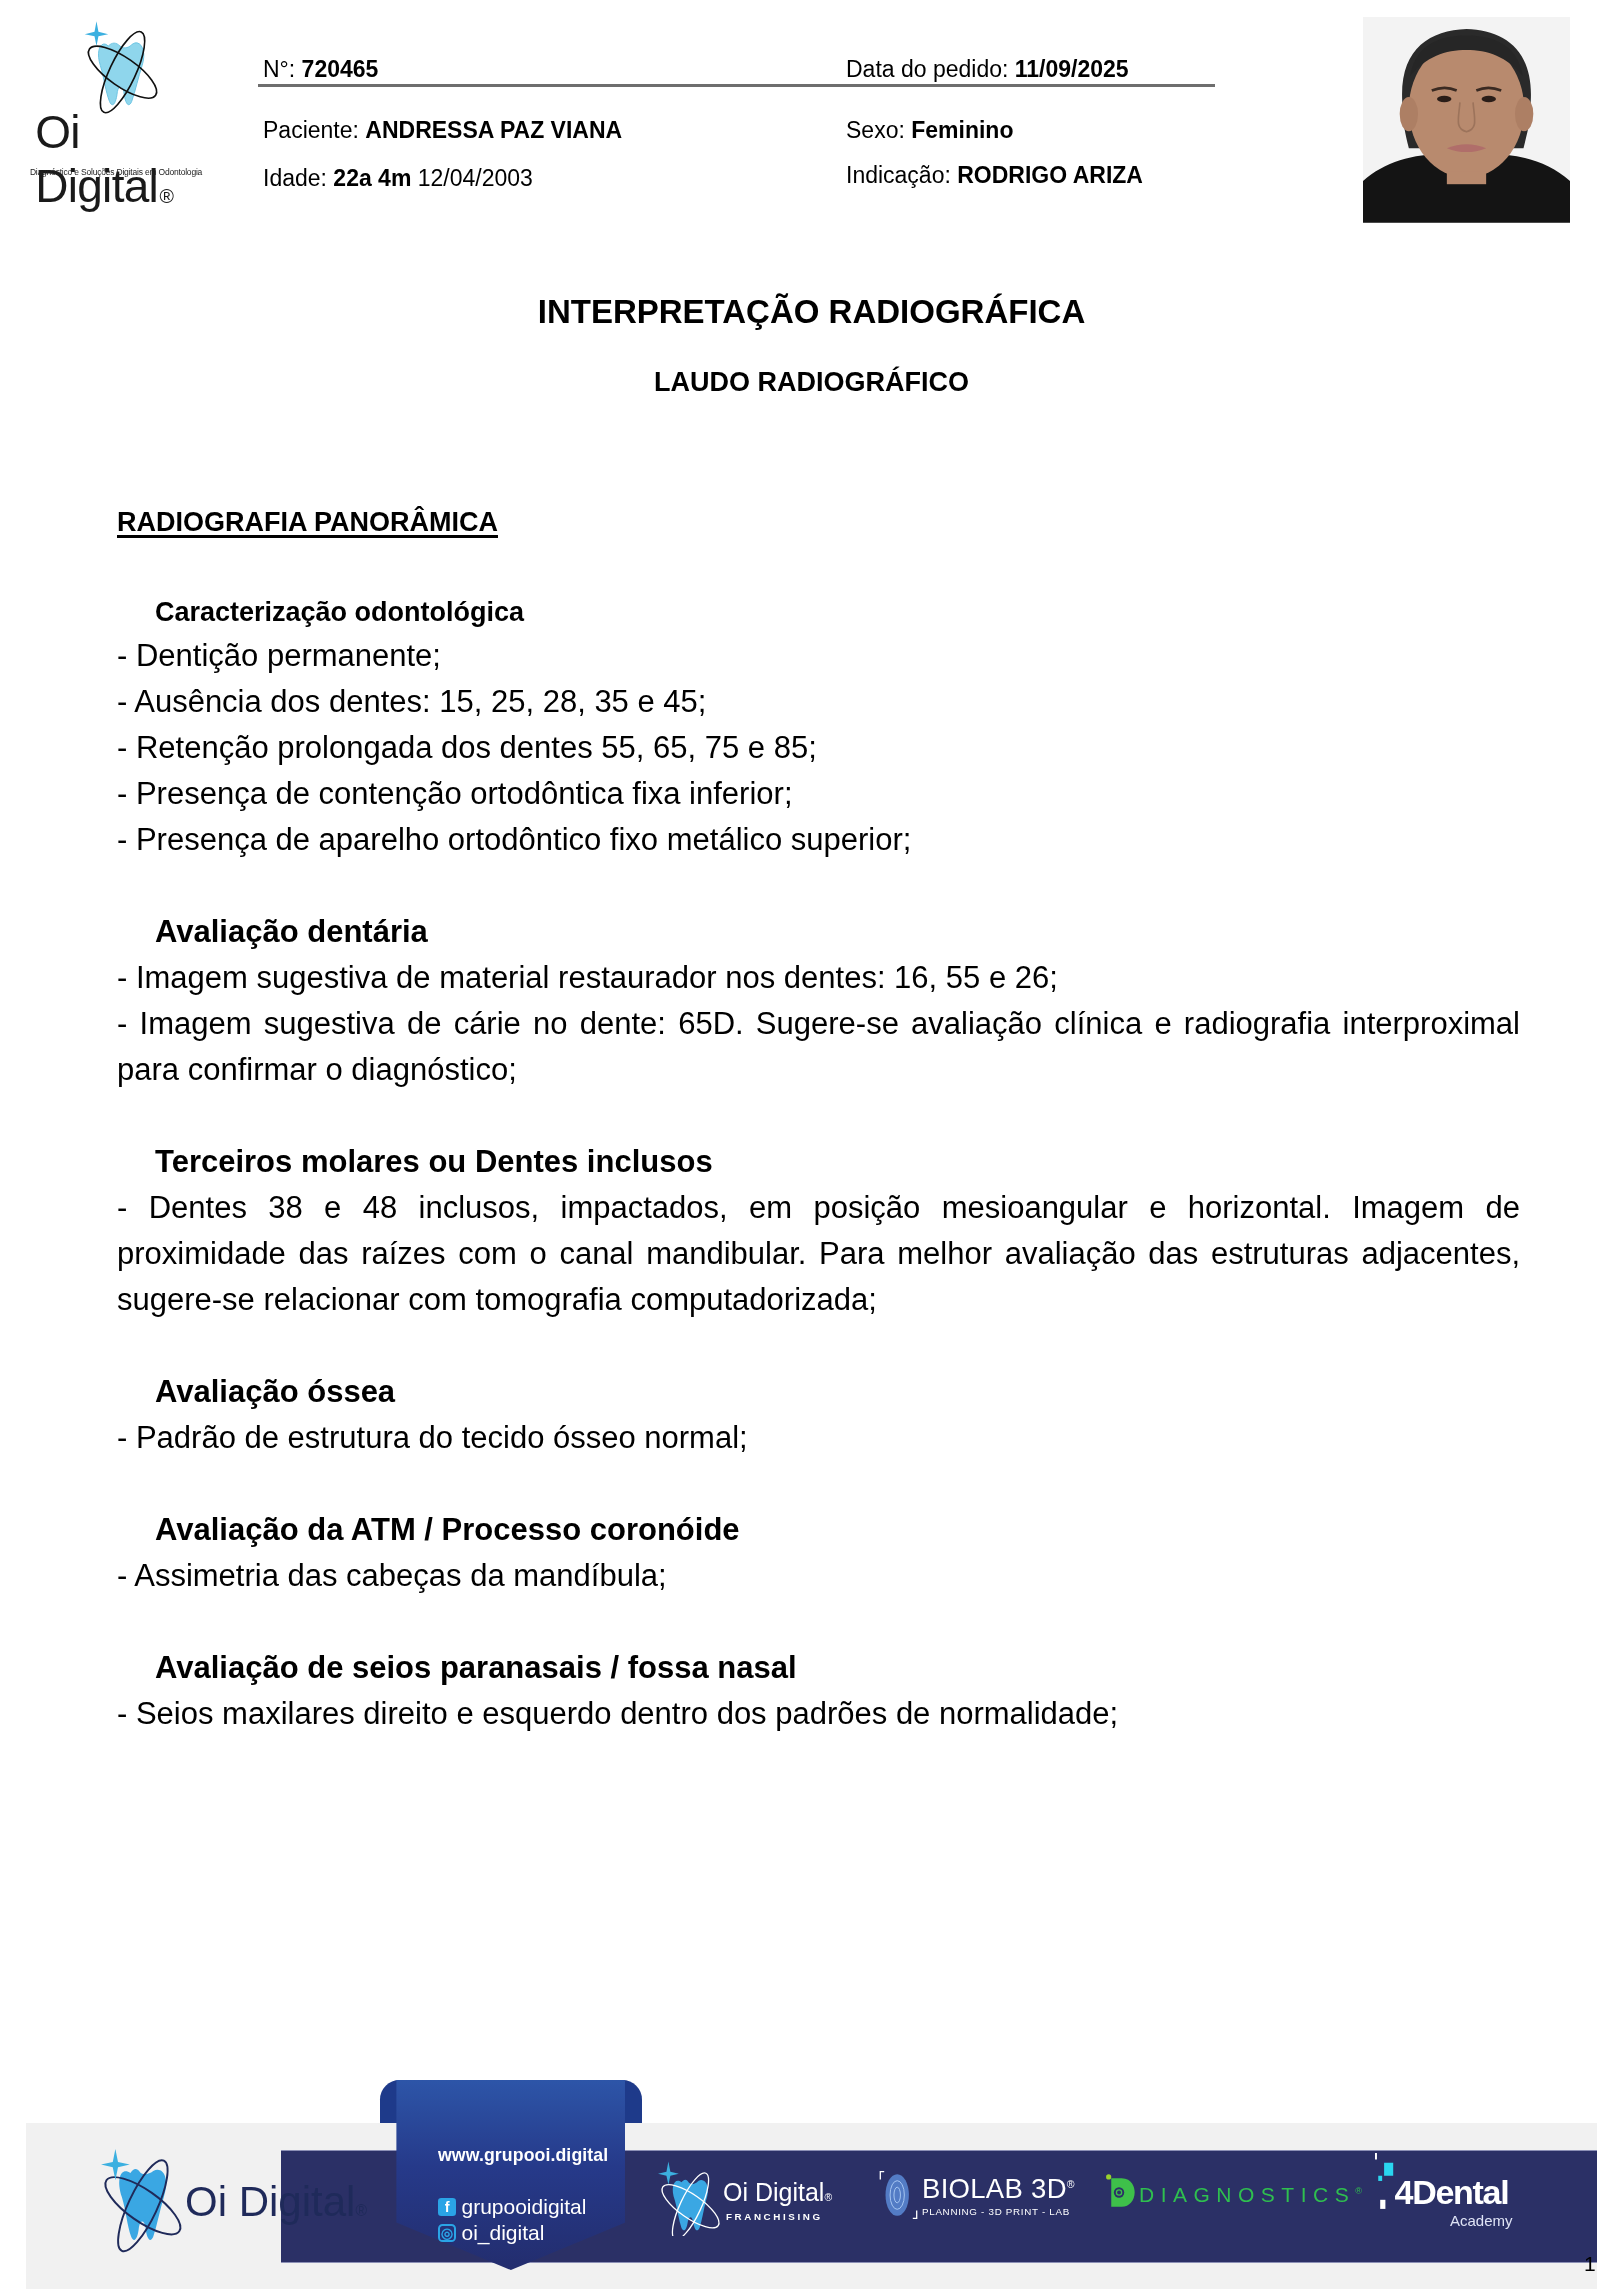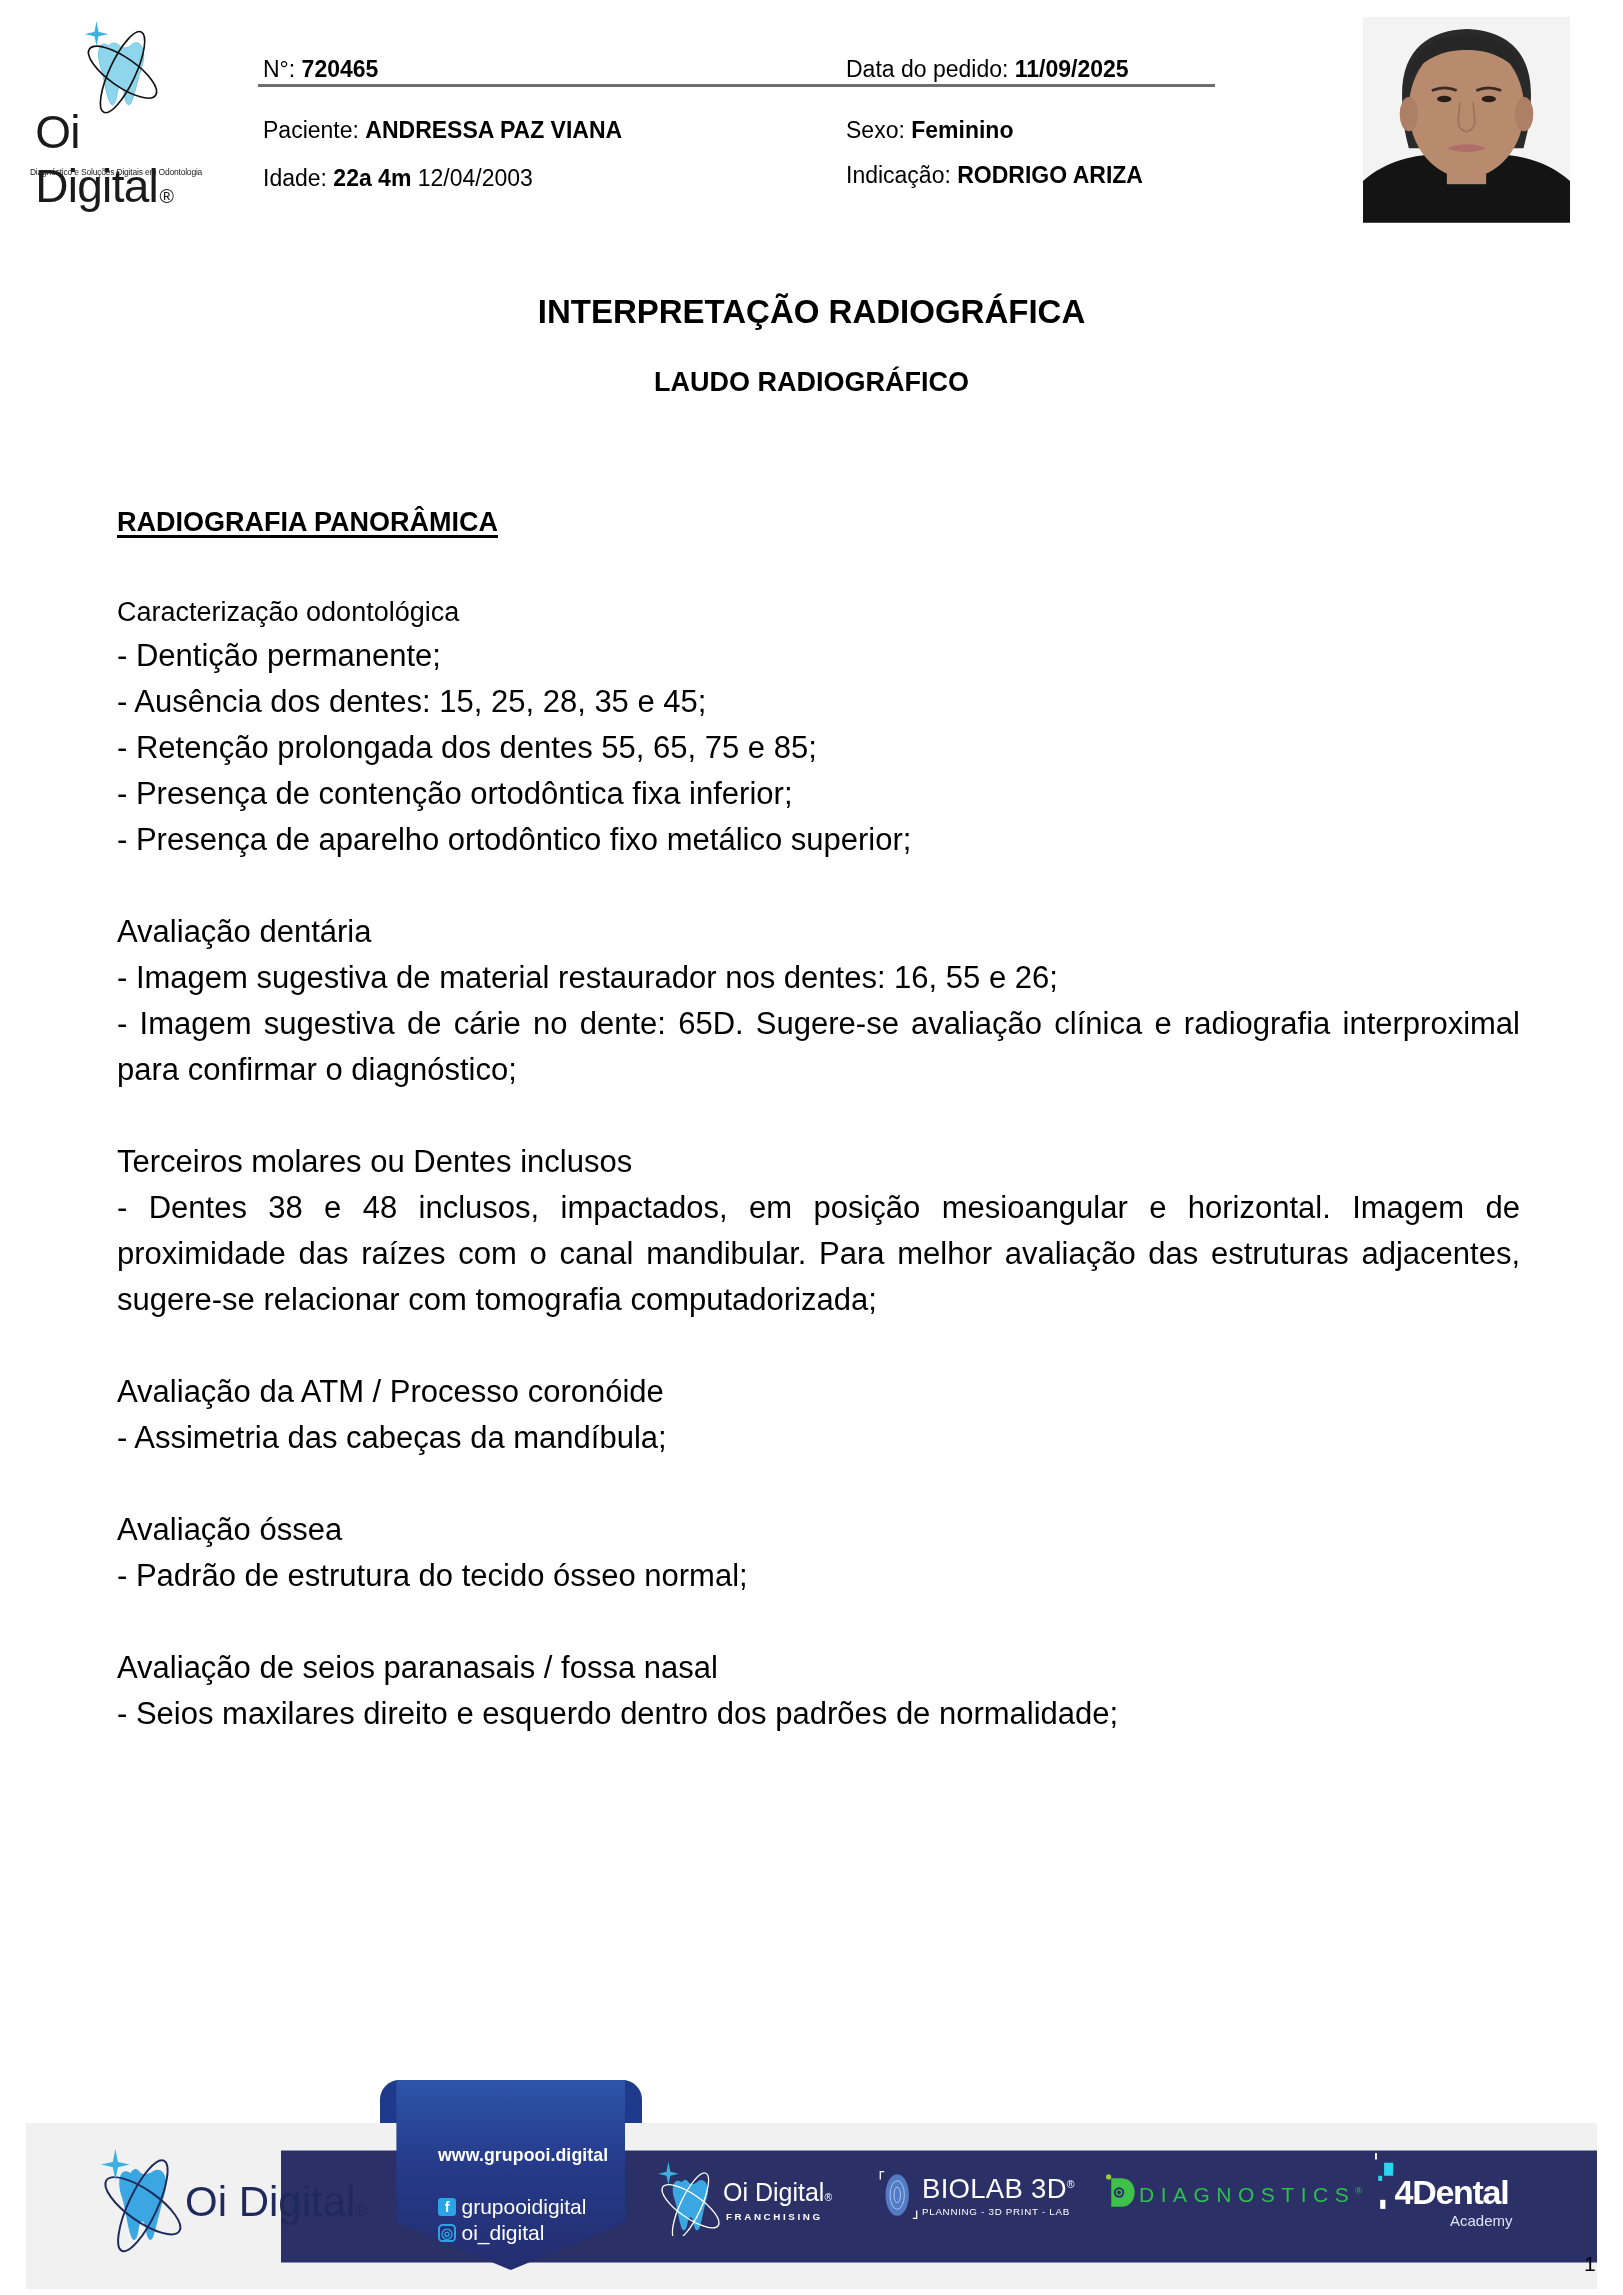--- a/index.html
+++ b/index.html
@@ -21,21 +21,21 @@
   .photo { position: absolute; left: 1363px; top: 17px; width: 207px; height: 206px; overflow: hidden; background: #f4f4f4; }
 
   
   .title-main { position: absolute; left: 0; width: 1623px; top: 293px; text-align: center; font-size: 33px; font-weight: bold; }
   .title-sub { position: absolute; left: 0; width: 1623px; top: 367px; text-align: center; font-size: 27px; font-weight: bold; }
 
   
   .content { position: absolute; left: 117px; top: 507px; width: 1403px; }
   .exam-title { font-size: 27px; font-weight: bold; text-decoration: underline; text-underline-offset: 3.9px; text-decoration-thickness: 2.6px; margin-bottom: 54px; }
   .section { margin-bottom: 46px; }
-  .section h3 { font-size: 31px; font-weight: normal; line-height: 46px; }
+  .section h3 { font-size: 31px; font-weight: bold; line-height: 46px; margin-left: 38px; }
   .section h3.small { font-size: 27px; line-height: 41px; }
   .section p { font-size: 31px; line-height: 46px; text-align: justify; }
 
   
   .footer { position: absolute; left: 26px; top: 2123px; width: 1571px; height: 166px; background: #f1f1f1; }
   .footer .bar { position: absolute; left: 255px; top: 27px; width: 1316px; height: 113px; background: #2b3066; border-top: 1.3px solid #8c90b6; border-bottom: 1.3px solid #8c90b6; }
   .ribbon { position: absolute; left: 380px; top: 2080px; width: 262px; height: 190px; }
   .ribbon-body { position: absolute; left: 16.4px; top: 0; width: 229px; height: 190px;
     background: linear-gradient(#2d55a8, #263a8a 45%, #232d6e);
     clip-path: polygon(0 0, 100% 0, 100% 75%, 50% 100%, 0 75%); }
@@ -142,27 +142,27 @@
 
   <div class="section">
     <h3>Terceiros molares ou Dentes inclusos</h3>
     <p>- Dentes 38 e 48 inclusos, impactados, em posição mesioangular e horizontal. Imagem de proximidade das raízes com o canal mandibular. Para melhor avaliação das estruturas adjacentes, sugere-se relacionar com tomografia computadorizada;</p>
   </div>
 
   <div class="section">
   </div>
 
   <div class="section">
+    <h3>Avaliação óssea</h3>
+    <p>- Padrão de estrutura do tecido ósseo normal;</p>
+  </div>
+
+  <div class="section">
     <h3>Avaliação da ATM / Processo coronóide</h3>
     <p>- Assimetria das cabeças da mandíbula;</p>
-  </div>
-
-  <div class="section">
-    <h3>Avaliação óssea</h3>
-    <p>- Padrão de estrutura do tecido ósseo normal;</p>
   </div>
 
   <div class="section">
     <h3>Avaliação de seios paranasais / fossa nasal</h3>
     <p>- Seios maxilares direito e esquerdo dentro dos padrões de normalidade;</p>
   </div>
 </div>
 
 <div class="footer">
   <div class="bar"></div>

